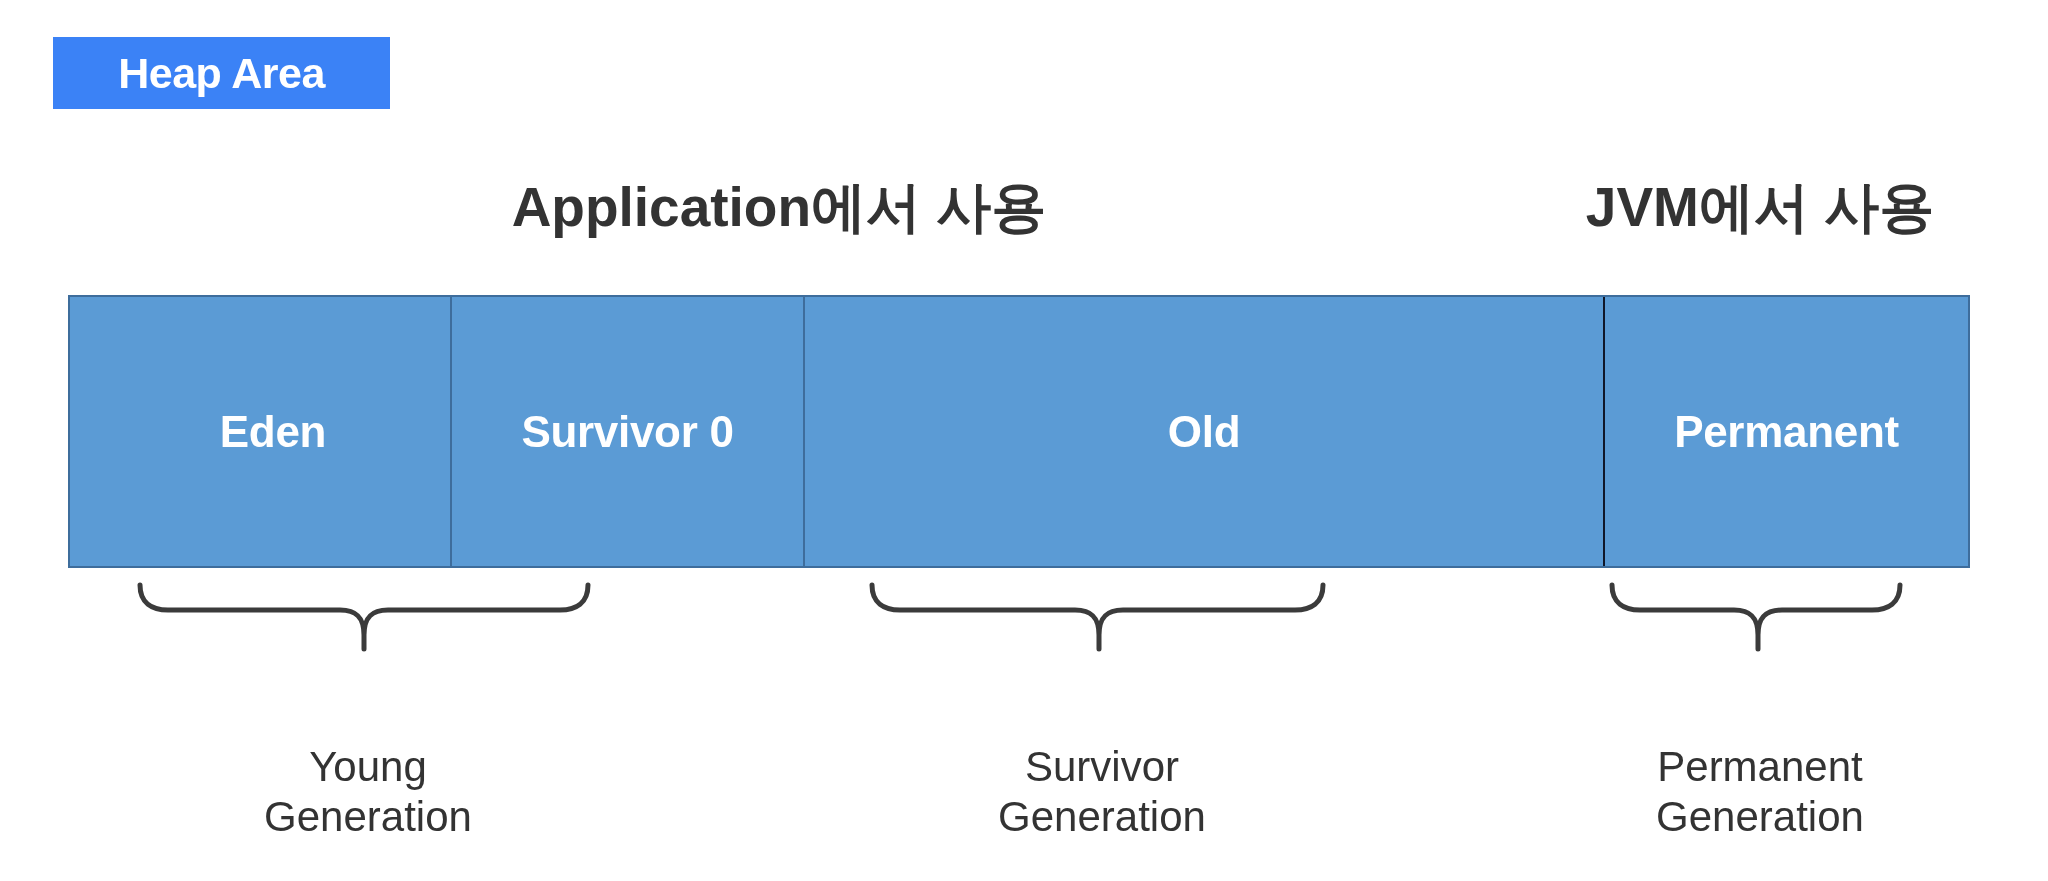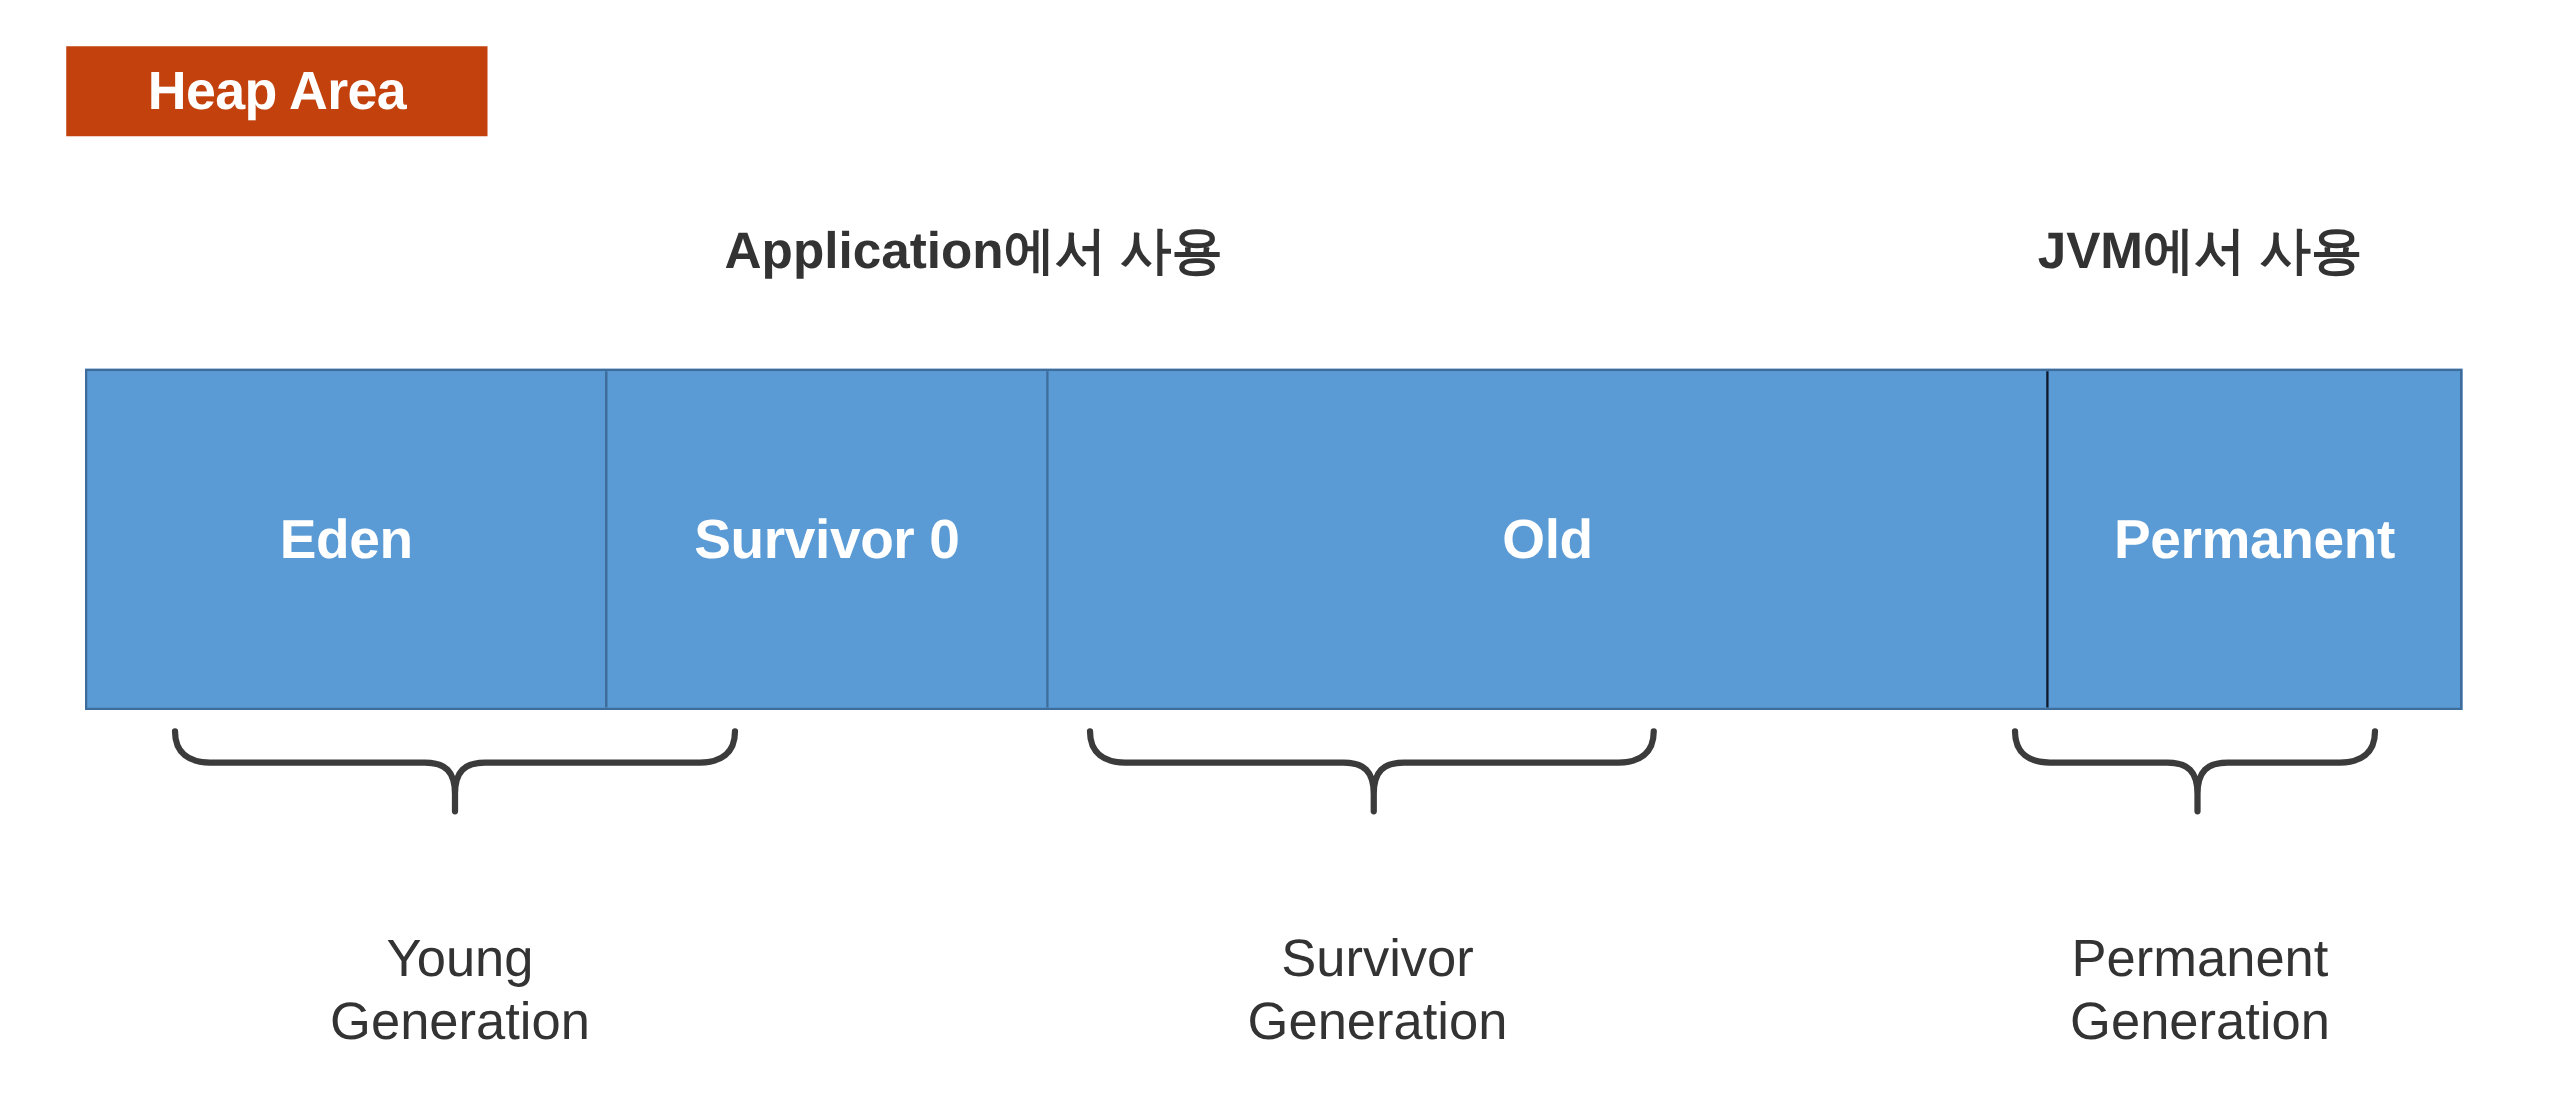--- a/index.html
+++ b/index.html
@@ -21,37 +21,37 @@
     background: #ffffff;
   }
 
   
   .heap-badge {
     position: absolute;
     left: 53px;
     top: 37px;
     width: 337px;
     height: 72px;
-    background: #c2410c;
+    background: #3b82f6;
     display: flex;
     align-items: center;
     justify-content: center;
   }
   .heap-badge-label {
     color: #ffffff;
     font-size: 43px;
     font-weight: bold;
     letter-spacing: -0.5px;
     line-height: 1;
   }
 
   
   .top-note {
     position: absolute;
-    font-size: 41px;
+    font-size: 55px;
     font-weight: bold;
     color: #333333;
     white-space: nowrap;
     line-height: 1;
     text-align: center;
   }
   .top-note-app {
     left: 399px;
     top: 180px;
     width: 760px;
@@ -83,21 +83,21 @@
     background: #5B9BD5;
     color: #ffffff;
   }
   .region-label {
     font-size: 44px;
     font-weight: bold;
     color: #ffffff;
     line-height: 1;
     letter-spacing: -0.3px;
   }
-  .region-eden   { width: 414px; }
+  .region-eden   { width: 354px; margin-left: 26px; }
   .region-survivors {
     width: 355px;
     border-left: 2px solid #3E6D9C;
     border-right: 2px solid #3E6D9C;
     display: flex;
     flex-direction: column;
   }
   .survivor-cell {
     flex: 1 1 50%;
     display: flex;

